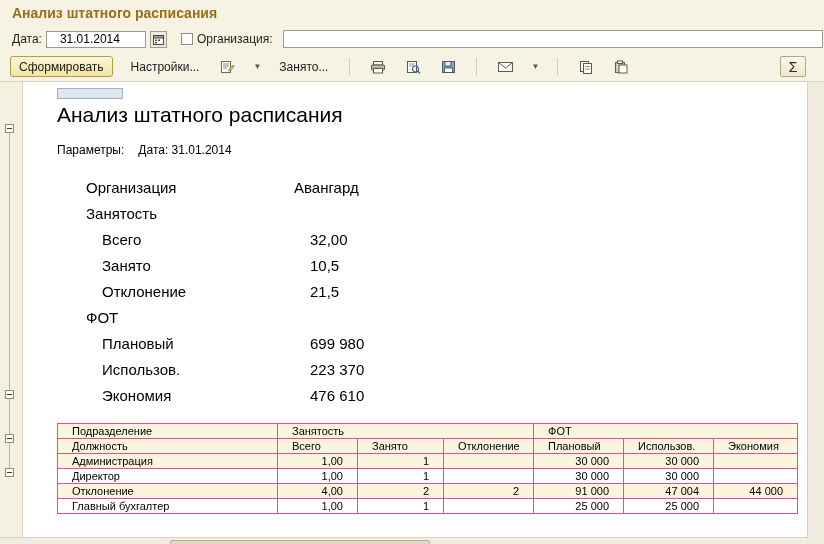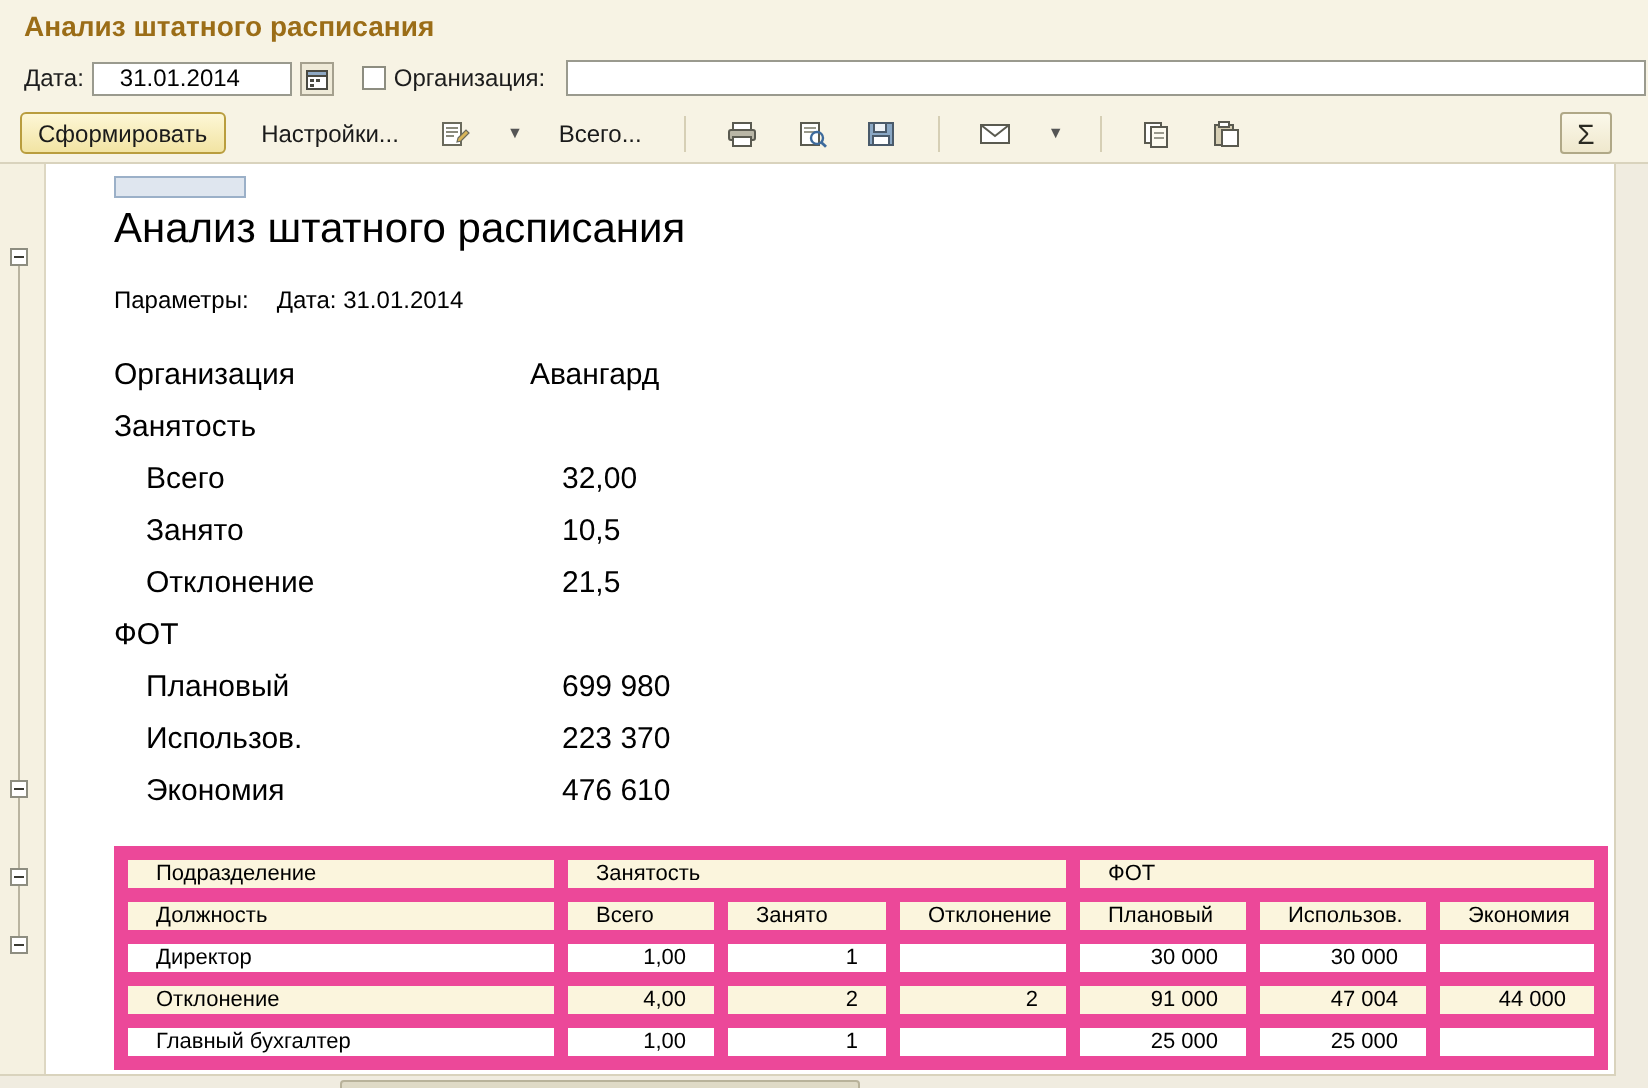--- a/index.html
+++ b/index.html
@@ -222,37 +222,38 @@
   }
   .rep-params .p-lbl {
     display: inline-block;
     width: 78px;
   }
   .kv {
     display: flex;
     font-size: 15px;
     color: #000;
     line-height: 26px;
+    margin-left: 29px;
   }
   .kv .k {
     width: 208px;
   }
   .kv.indent .k {
     padding-left: 16px;
   }
   
   table.rep-table {
     border-collapse: collapse;
     font-size: 11px;
     margin-top: 14px;
     width: 740px;
     table-layout: fixed;
   }
   table.rep-table td {
-    border: 7px solid #ec4899;
+    border: 1px solid #ec4899;
     padding: 1px 14px;
     height: 15px;
     box-sizing: border-box;
     color: #000;
     overflow: hidden;
     white-space: nowrap;
   }
   .hdr td {
     background: #fbf5dd;
   }
@@ -344,21 +345,21 @@
       <svg width="15" height="14" viewBox="0 0 15 14" aria-hidden="true">
         <rect x="1.5" y="1.5" width="9" height="11" fill="#ffffff" stroke="#6a6a5c"></rect>
         <rect x="3" y="3.5" width="6" height="1" fill="#8a8a7c"></rect>
         <rect x="3" y="5.5" width="6" height="1" fill="#8a8a7c"></rect>
         <rect x="3" y="7.5" width="4" height="1" fill="#8a8a7c"></rect>
         <path d="M9 9 l4 -4 1.5 1.5 -4 4 -2 0.5z" fill="#d9b65a" stroke="#6a6a5c" stroke-width="0.6"></path>
       </svg>
     </span>
     <span class="caret">▼</span>
 
-    <span class="tb-text">Всего...</span>
+    <span class="tb-text">Занято...</span>
 
     <span class="tb-sep"></span>
 
     <span class="tb-icon">
       <svg width="16" height="14" viewBox="0 0 16 14" aria-hidden="true">
         <rect x="3.5" y="1.5" width="9" height="3.5" fill="#ffffff" stroke="#5a5a50"></rect>
         <rect x="1.5" y="5" width="13" height="5" rx="1" fill="#b9b6a6" stroke="#5a5a50"></rect>
         <rect x="3.5" y="8.5" width="9" height="4.5" fill="#ffffff" stroke="#5a5a50"></rect>
       </svg>
     </span>
@@ -489,20 +490,29 @@
           <tr class="hdr">
             <td>Должность</td>
             <td>Всего</td>
             <td>Занято</td>
             <td>Отклонение</td>
             <td>Плановый</td>
             <td>Использов.</td>
             <td>Экономия</td>
           </tr>
 
+          <tr class="grp">
+            <td>Администрация</td>
+            <td class="num">1,00</td>
+            <td class="num">1</td>
+            <td class="num"></td>
+            <td class="num">30 000</td>
+            <td class="num">30 000</td>
+            <td class="num"></td>
+          </tr>
 
           <tr>
             <td class="indent1">Директор</td>
             <td class="num">1,00</td>
             <td class="num">1</td>
             <td class="num"></td>
             <td class="num">30 000</td>
             <td class="num">30 000</td>
             <td class="num"></td>
           </tr>

